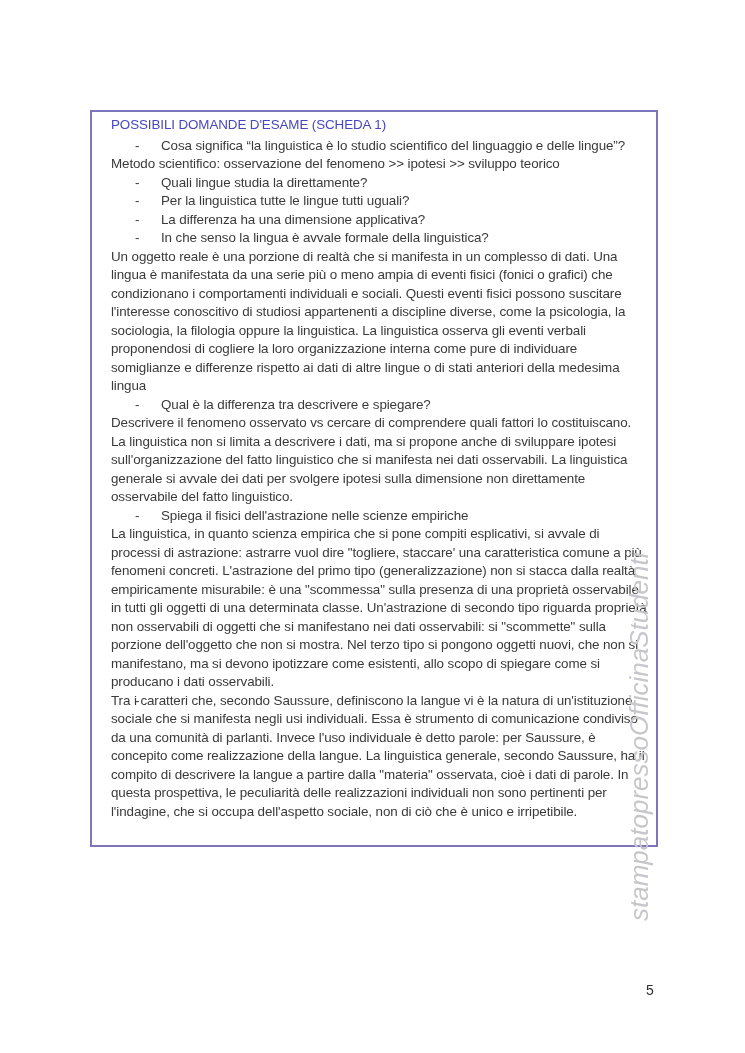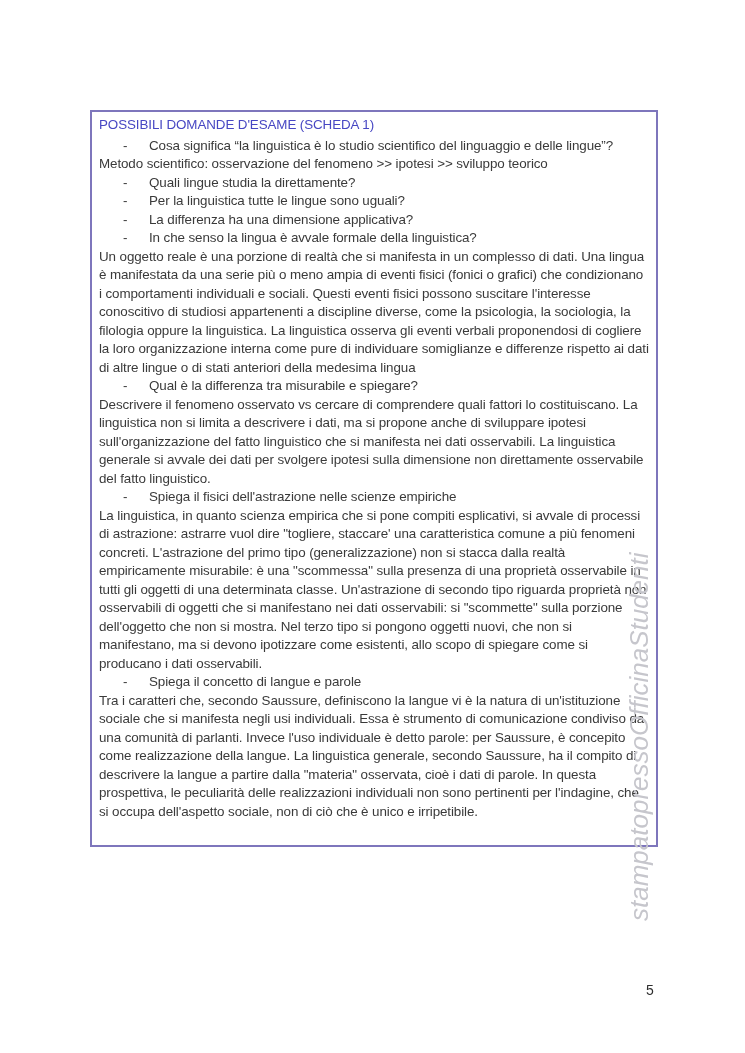--- a/index.html
+++ b/index.html
@@ -22,21 +22,21 @@
     width: 568px;
     height: 737px;
     box-sizing: border-box;
     border: 2px solid #7e76bc;
     padding: 4px 7px 6px 7px;
     font-size: 13.4px;
     line-height: 18.5px;
     color: #3a3a3a;
     letter-spacing: -0.1px;
   }
-  .block { white-space: normal; }
+  .block { white-space: normal; margin-left: 12px; }
   .block.heading {
     color: #4747c3;
     margin-bottom: 2px;
   }
   .block.bullet {
     position: relative;
     padding-left: 50px;
   }
   .block.bullet .dash {
     position: absolute;
@@ -67,26 +67,26 @@
 </style>
 </head>
 <body>
 
 <div class="page">
   <div class="content-box">
       <div class="block heading">POSSIBILI DOMANDE D'ESAME (SCHEDA 1)</div>
       <div class="block bullet"><span class="dash">-</span><span>Cosa significa “la linguistica è lo studio scientifico del linguaggio e delle lingue”?</span></div>
       <div class="block text">Metodo scientifico: osservazione del fenomeno &gt;&gt; ipotesi &gt;&gt; sviluppo teorico</div>
       <div class="block bullet"><span class="dash">-</span><span>Quali lingue studia la direttamente?</span></div>
-      <div class="block bullet"><span class="dash">-</span><span>Per la linguistica tutte le lingue sono uguali?</span></div>
+      <div class="block bullet"><span class="dash">-</span><span>Per la linguistica tutte le lingue tutti uguali?</span></div>
       <div class="block bullet"><span class="dash">-</span><span>La differenza ha una dimensione applicativa?</span></div>
       <div class="block bullet"><span class="dash">-</span><span>In che senso la lingua è avvale formale della linguistica?</span></div>
       <div class="block text">Un oggetto reale è una porzione di realtà che si manifesta in un complesso di dati. Una lingua è manifestata da una serie più o meno ampia di eventi fisici (fonici o grafici) che condizionano i comportamenti individuali e sociali. Questi eventi fisici possono suscitare l'interesse conoscitivo di studiosi appartenenti a discipline diverse, come la psicologia, la sociologia, la filologia oppure la linguistica. La linguistica osserva gli eventi verbali proponendosi di cogliere la loro organizzazione interna come pure di individuare somiglianze e differenze rispetto ai dati di altre lingue o di stati anteriori della medesima lingua</div>
-      <div class="block bullet"><span class="dash">-</span><span>Qual è la differenza tra misurabile e spiegare?</span></div>
+      <div class="block bullet"><span class="dash">-</span><span>Qual è la differenza tra descrivere e spiegare?</span></div>
       <div class="block text">Descrivere il fenomeno osservato vs cercare di comprendere quali fattori lo costituiscano. La linguistica non si limita a descrivere i dati, ma si propone anche di sviluppare ipotesi sull'organizzazione del fatto linguistico che si manifesta nei dati osservabili. La linguistica generale si avvale dei dati per svolgere ipotesi sulla dimensione non direttamente osservabile del fatto linguistico.</div>
       <div class="block bullet"><span class="dash">-</span><span>Spiega il fisici dell'astrazione nelle scienze empiriche</span></div>
       <div class="block text">La linguistica, in quanto scienza empirica che si pone compiti esplicativi, si avvale di processi di astrazione: astrarre vuol dire "togliere, staccare' una caratteristica comune a più fenomeni concreti. L'astrazione del primo tipo (generalizzazione) non si stacca dalla realtà empiricamente misurabile: è una "scommessa" sulla presenza di una proprietà osservabile in tutti gli oggetti di una determinata classe. Un'astrazione di secondo tipo riguarda proprietà non osservabili di oggetti che si manifestano nei dati osservabili: si "scommette" sulla porzione dell'oggetto che non si mostra. Nel terzo tipo si pongono oggetti nuovi, che non si manifestano, ma si devono ipotizzare come esistenti, allo scopo di spiegare come si producano i dati osservabili.</div>
-      <div class="block bullet"><span class="dash">-</span><span>Spiega il concetto di langue e parole</span></div>
+      <div class="block bullet"><span class="dash">-</span></div>
       <div class="block text">Tra i caratteri che, secondo Saussure, definiscono la langue vi è la natura di un'istituzione sociale che si manifesta negli usi individuali. Essa è strumento di comunicazione condiviso da una comunità di parlanti. Invece l'uso individuale è detto parole: per Saussure, è concepito come realizzazione della langue. La linguistica generale, secondo Saussure, ha il compito di descrivere la langue a partire dalla "materia" osservata, cioè i dati di parole. In questa prospettiva, le peculiarità delle realizzazioni individuali non sono pertinenti per l'indagine, che si occupa dell'aspetto sociale, non di ciò che è unico e irripetibile.</div>
     </div>
   <div class="watermark">stampatopressoOfficinaStudenti</div>
   <div class="page-number">5</div>
 </div>
 
 </body></html>

